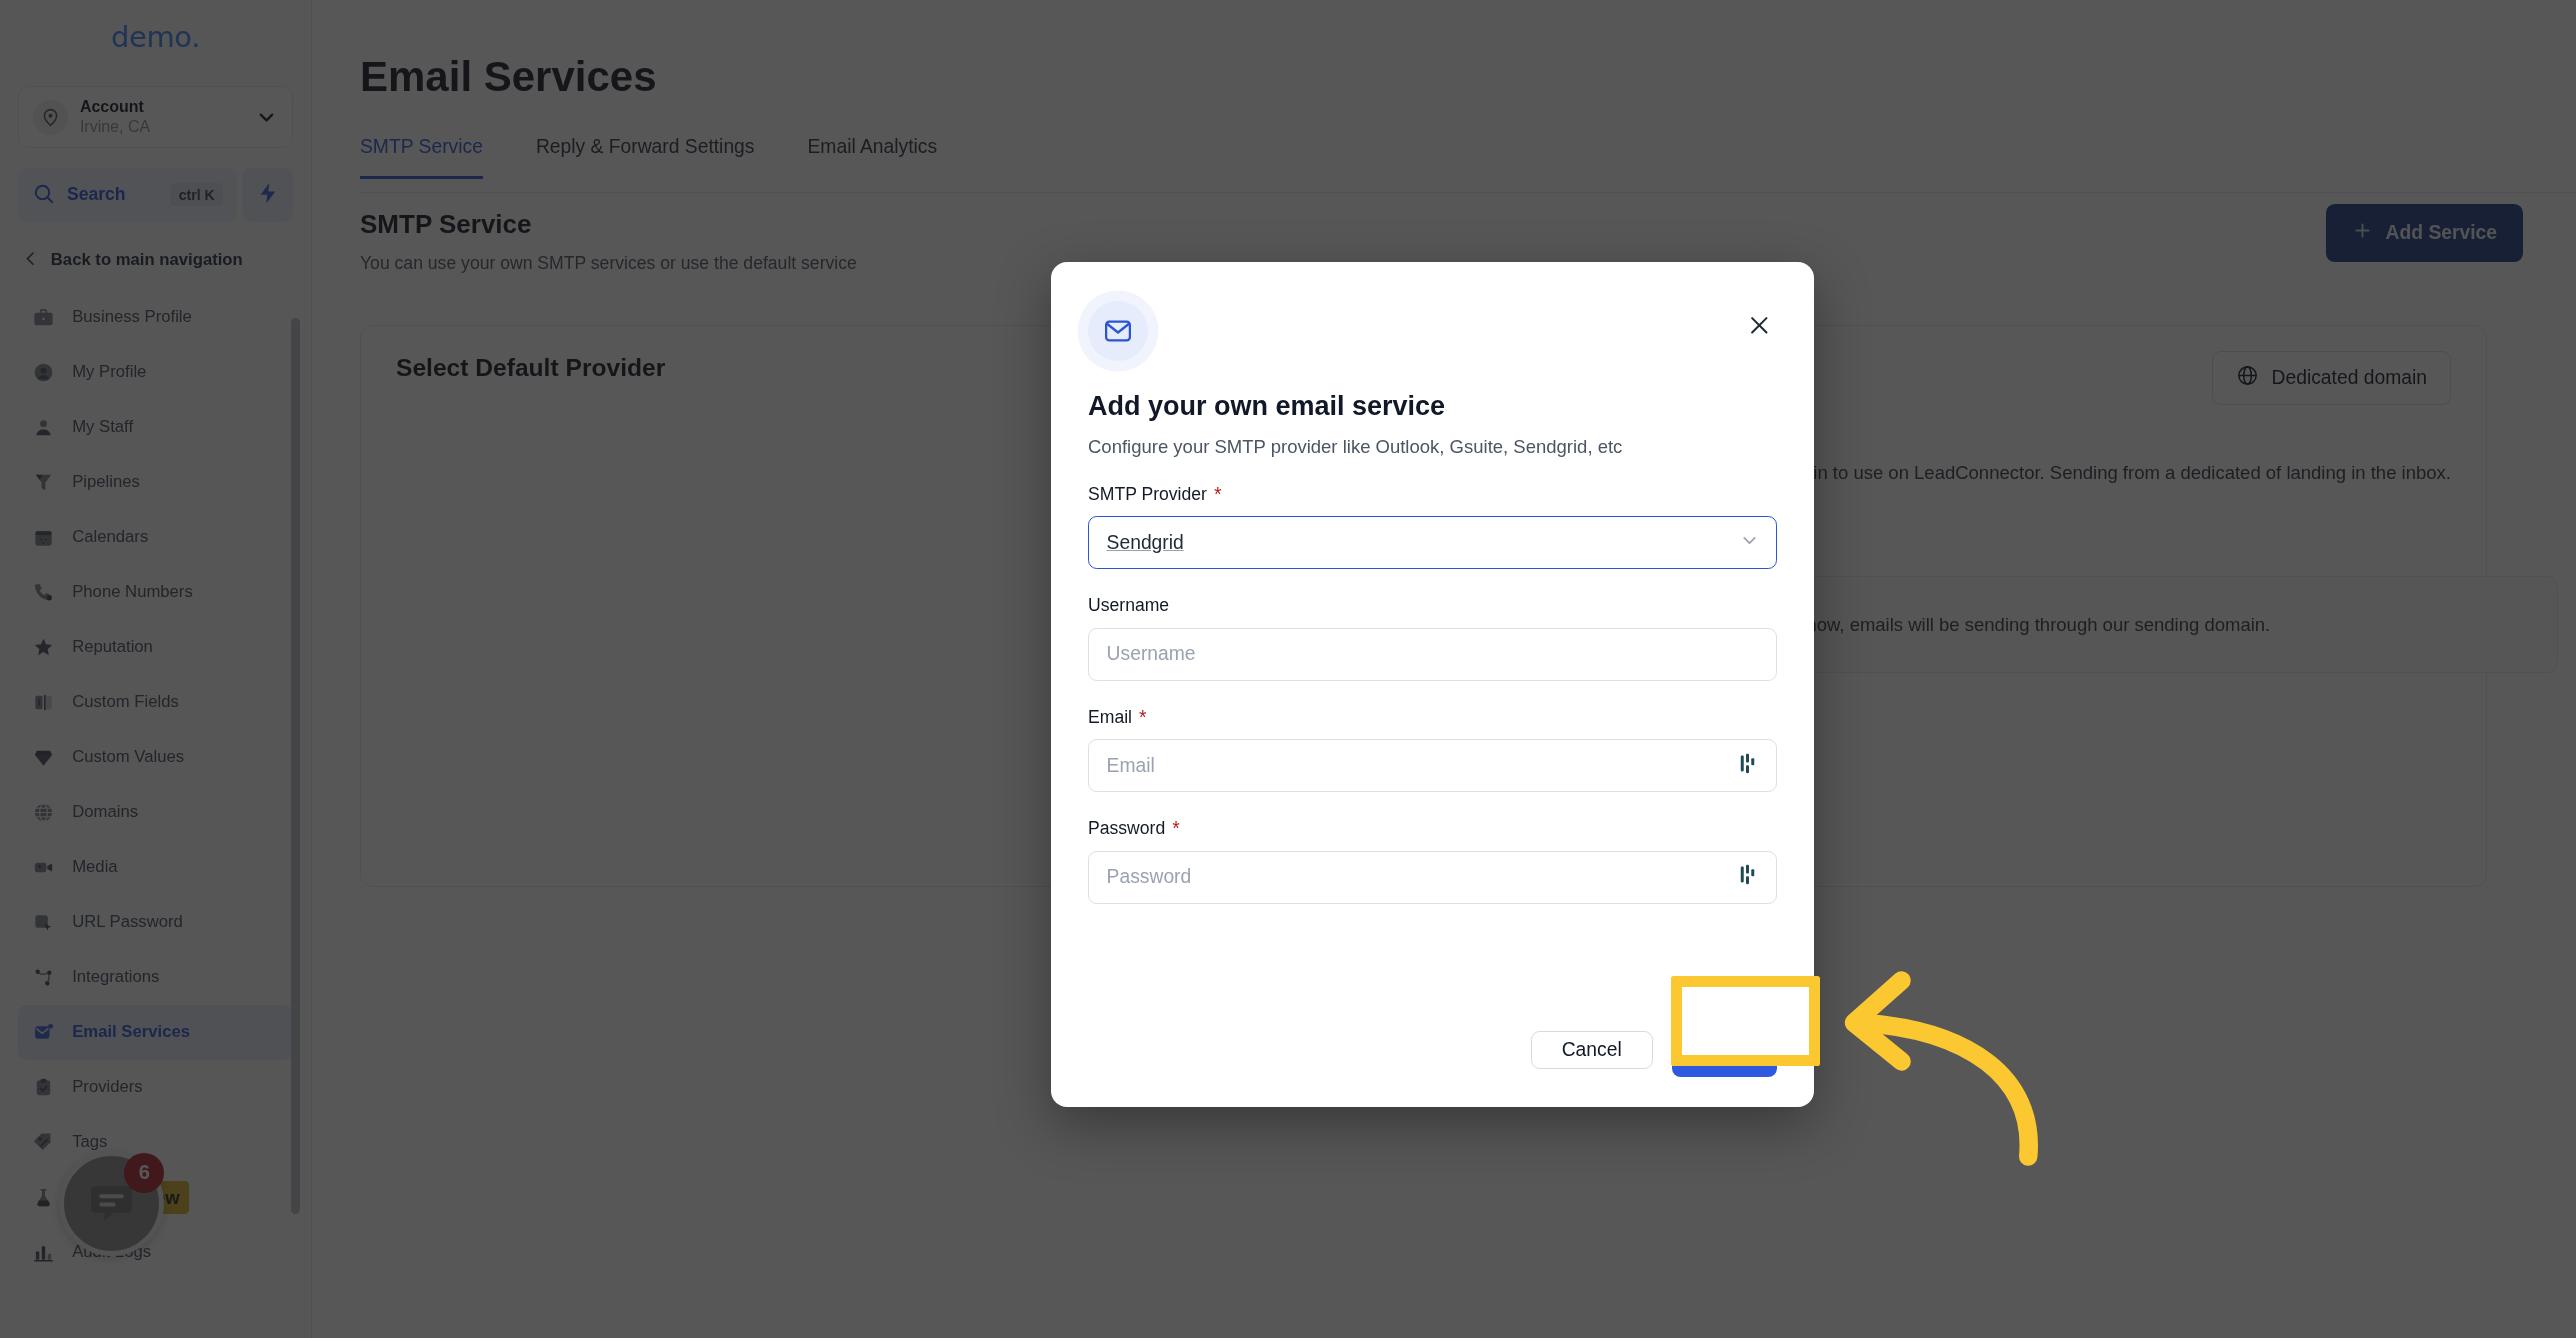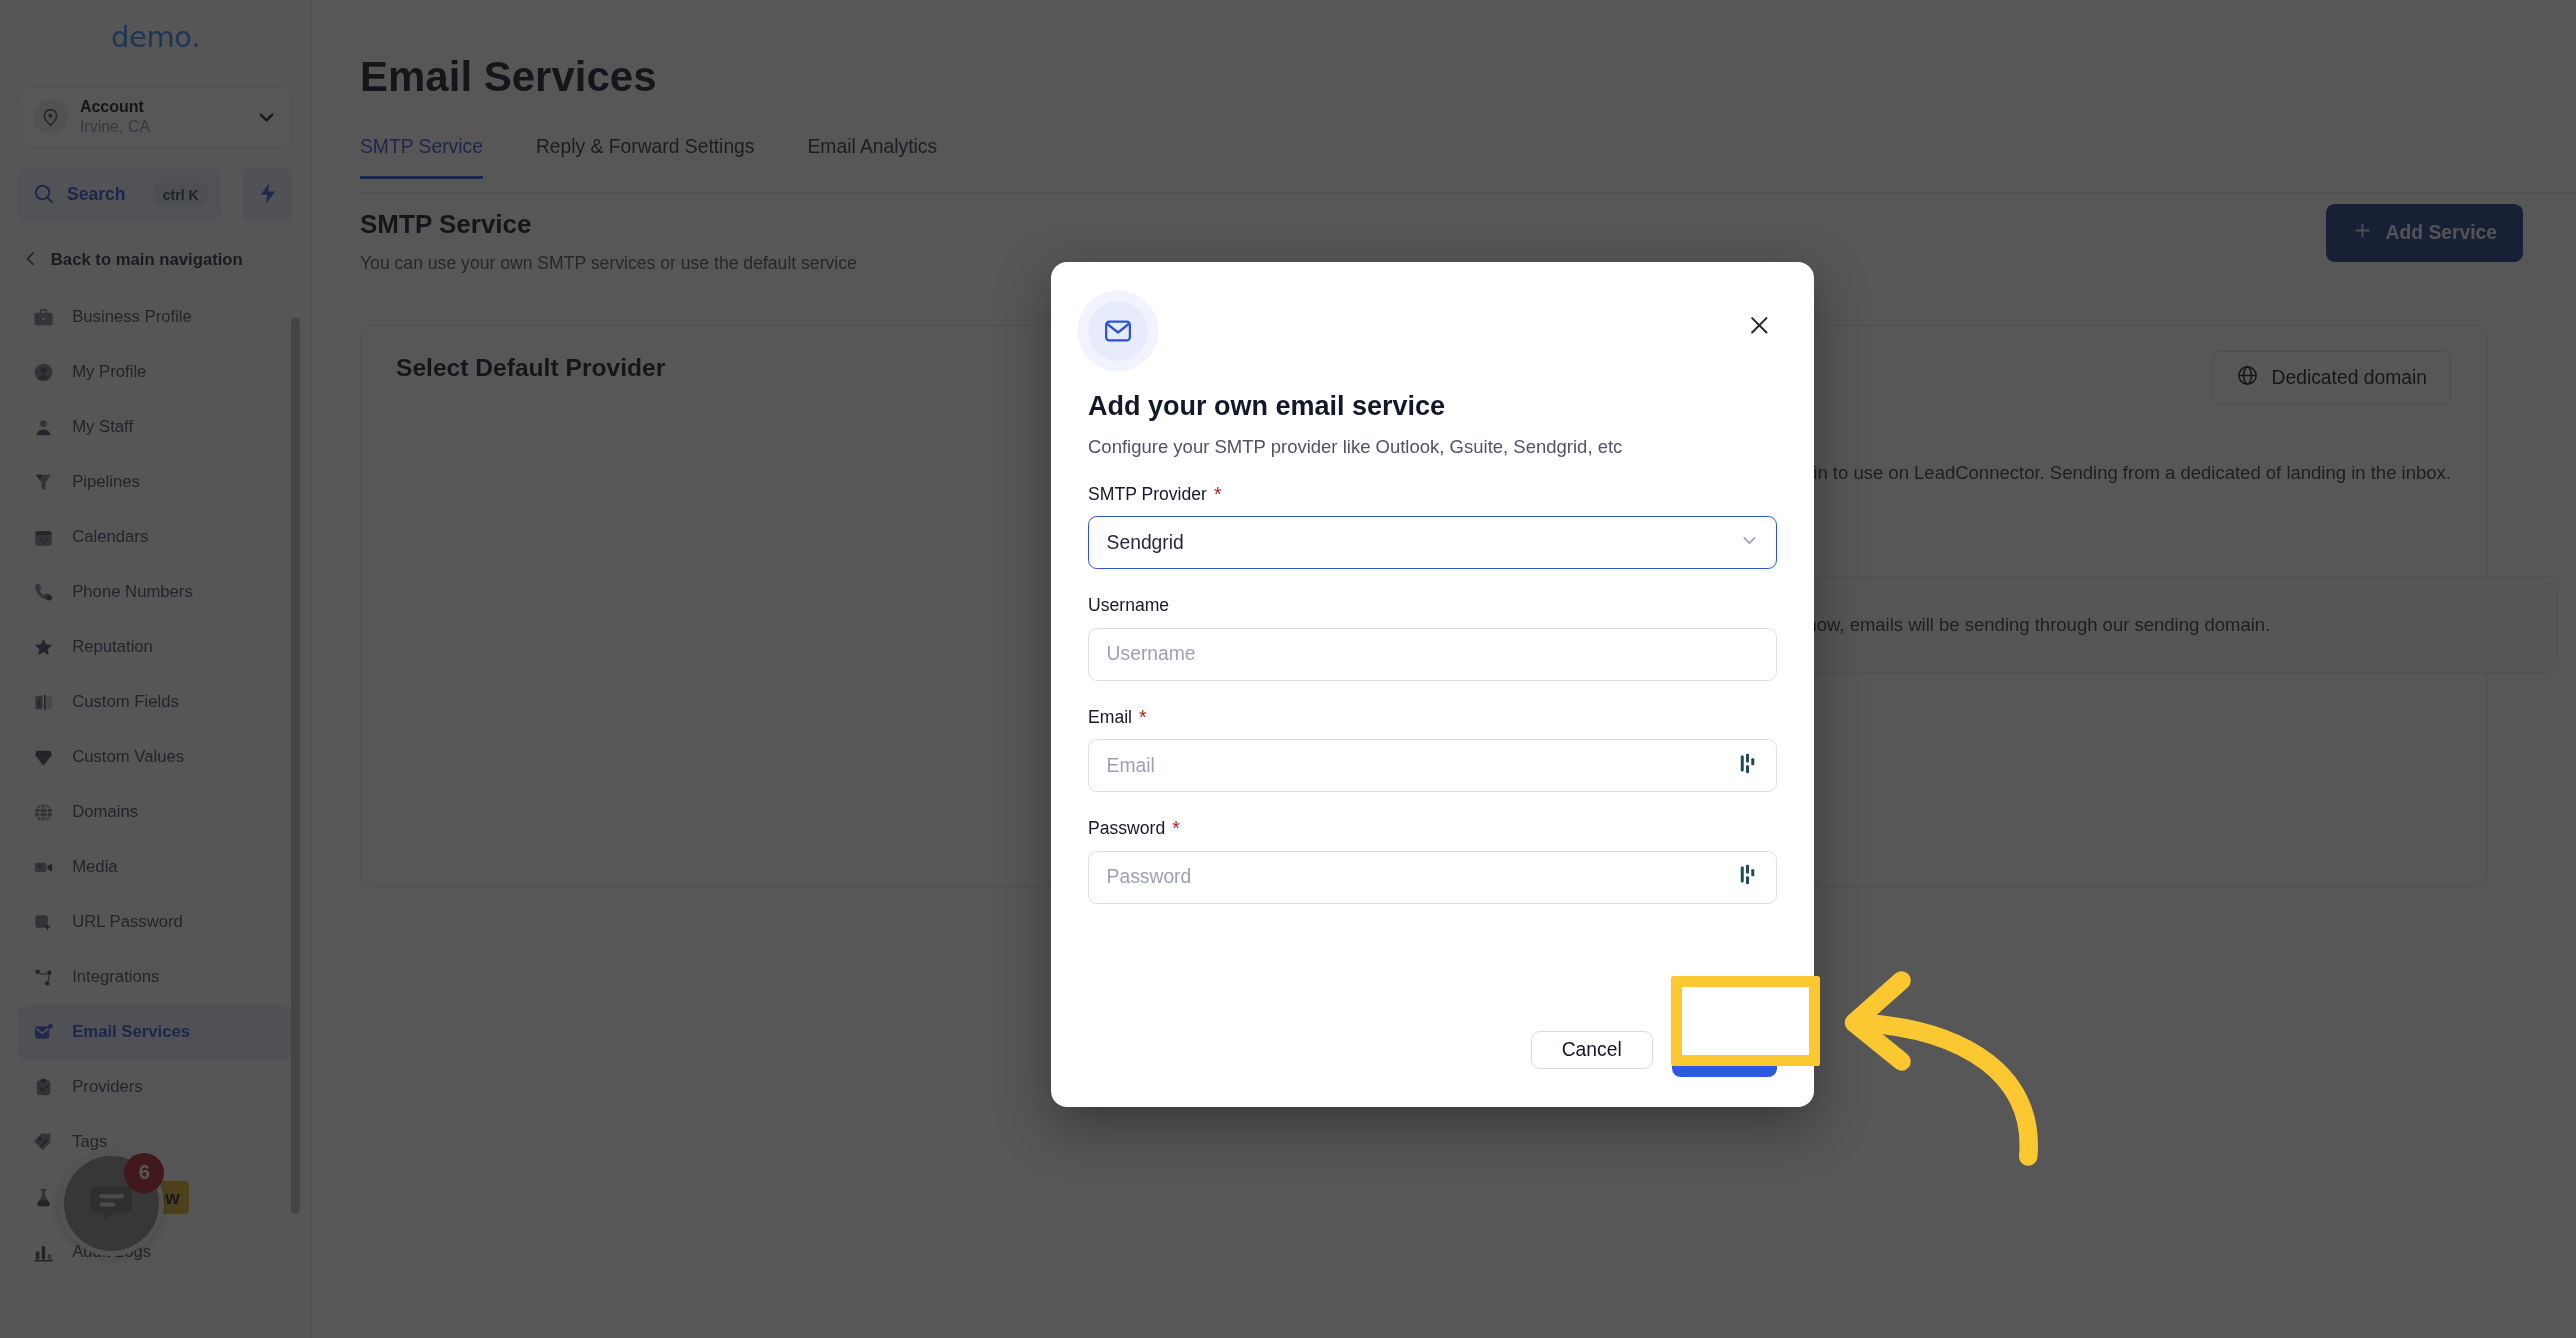--- a/index.html
+++ b/index.html
@@ -40,21 +40,21 @@
     width: 35px; height: 35px; border-radius: 50%;
     background: #eceef1; display: flex; align-items: center; justify-content: center;
     flex: none;
   }
   .account-texts { flex: 1; min-width: 0; }
   .account-name { font-size: 16px; font-weight: 700; color: #111827; line-height: 1.25; }
   .account-loc  { font-size: 16px; font-weight: 400; color: #8791a3; line-height: 1.3; }
   .chevron-down-box { flex: none; display: flex; align-items: center; }
 
   .search-row {
-    margin: 19.3px 17.6px 0 17.6px; display: flex; gap: 21px; align-items: center;
+    margin: 19.3px 17.6px 0 17.6px; display: flex; gap: 5px; align-items: center;
   }
   .search-box {
     flex: 1; height: 54px; border-radius: 8.8px; background: #eef1fb;
     display: flex; align-items: center; padding: 0 14px; gap: 12.3px; cursor: text;
   }
   .search-label { font-size: 17.6px; color: #2b53d4; font-weight: 600; flex: 1; }
   .kbd {
     font-size: 14px; color: #374151; background: #dde2ee;
     padding: 3.5px 8.8px; border-radius: 4.4px; font-weight: 600;
   }
@@ -217,21 +217,21 @@
   .field { margin-top: 26px; }
   .field-label {
     font-size: 17.6px; color: #141b26; margin-bottom: 11.4px; display: flex; align-items: center; gap: 7px;
   }
   .req { color: #b91c1c; font-size: 19.3px; line-height: 1; }
   .control {
     position: relative; height: 53px; border: 0.9px solid #dcdfe4; border-radius: 8.8px;
     background: #fff; display: flex; align-items: center; padding: 0 17.6px;
     font-size: 19.3px; color: #9aa2b1;
   }
-  .control.focused { border-color: #2b53d4; }
+  .control.focused { border-color: #2b53d4; text-decoration: underline; }
   .control .value { color: #1f2937; }
   .control .chev { position: absolute; right: 16px; top: 50%; transform: translateY(-50%); }
   .autofill-ic { position: absolute; right: 17.6px; top: 50%; transform: translateY(-50%); cursor: pointer; }
 
   .modal-footer {
     position: absolute; left: 37px; right: 37px; bottom: 30px;
     display: flex; justify-content: flex-end; align-items: center; gap: 19.3px;
   }
   .btn-cancel {
     height: 38px; padding: 0 30px; border: 0.9px solid #d7dae0; border-radius: 8.8px;

